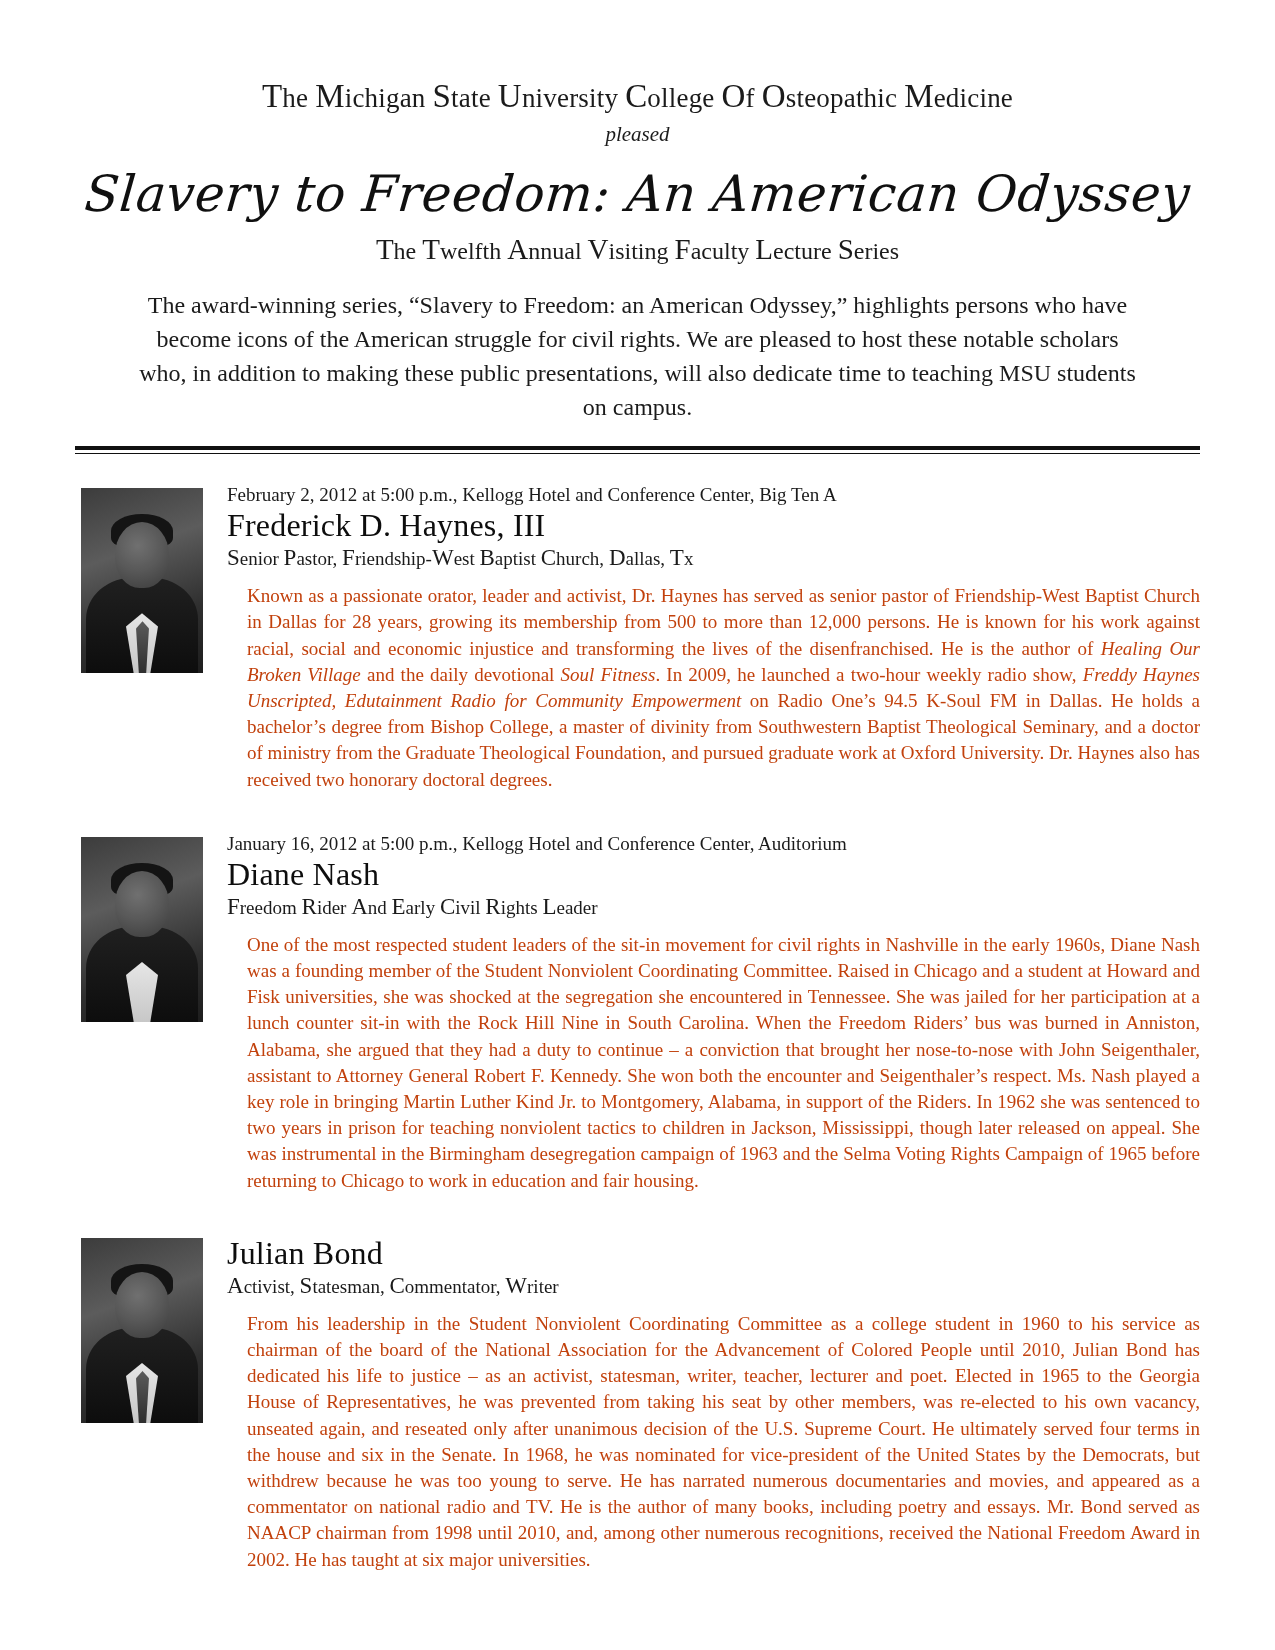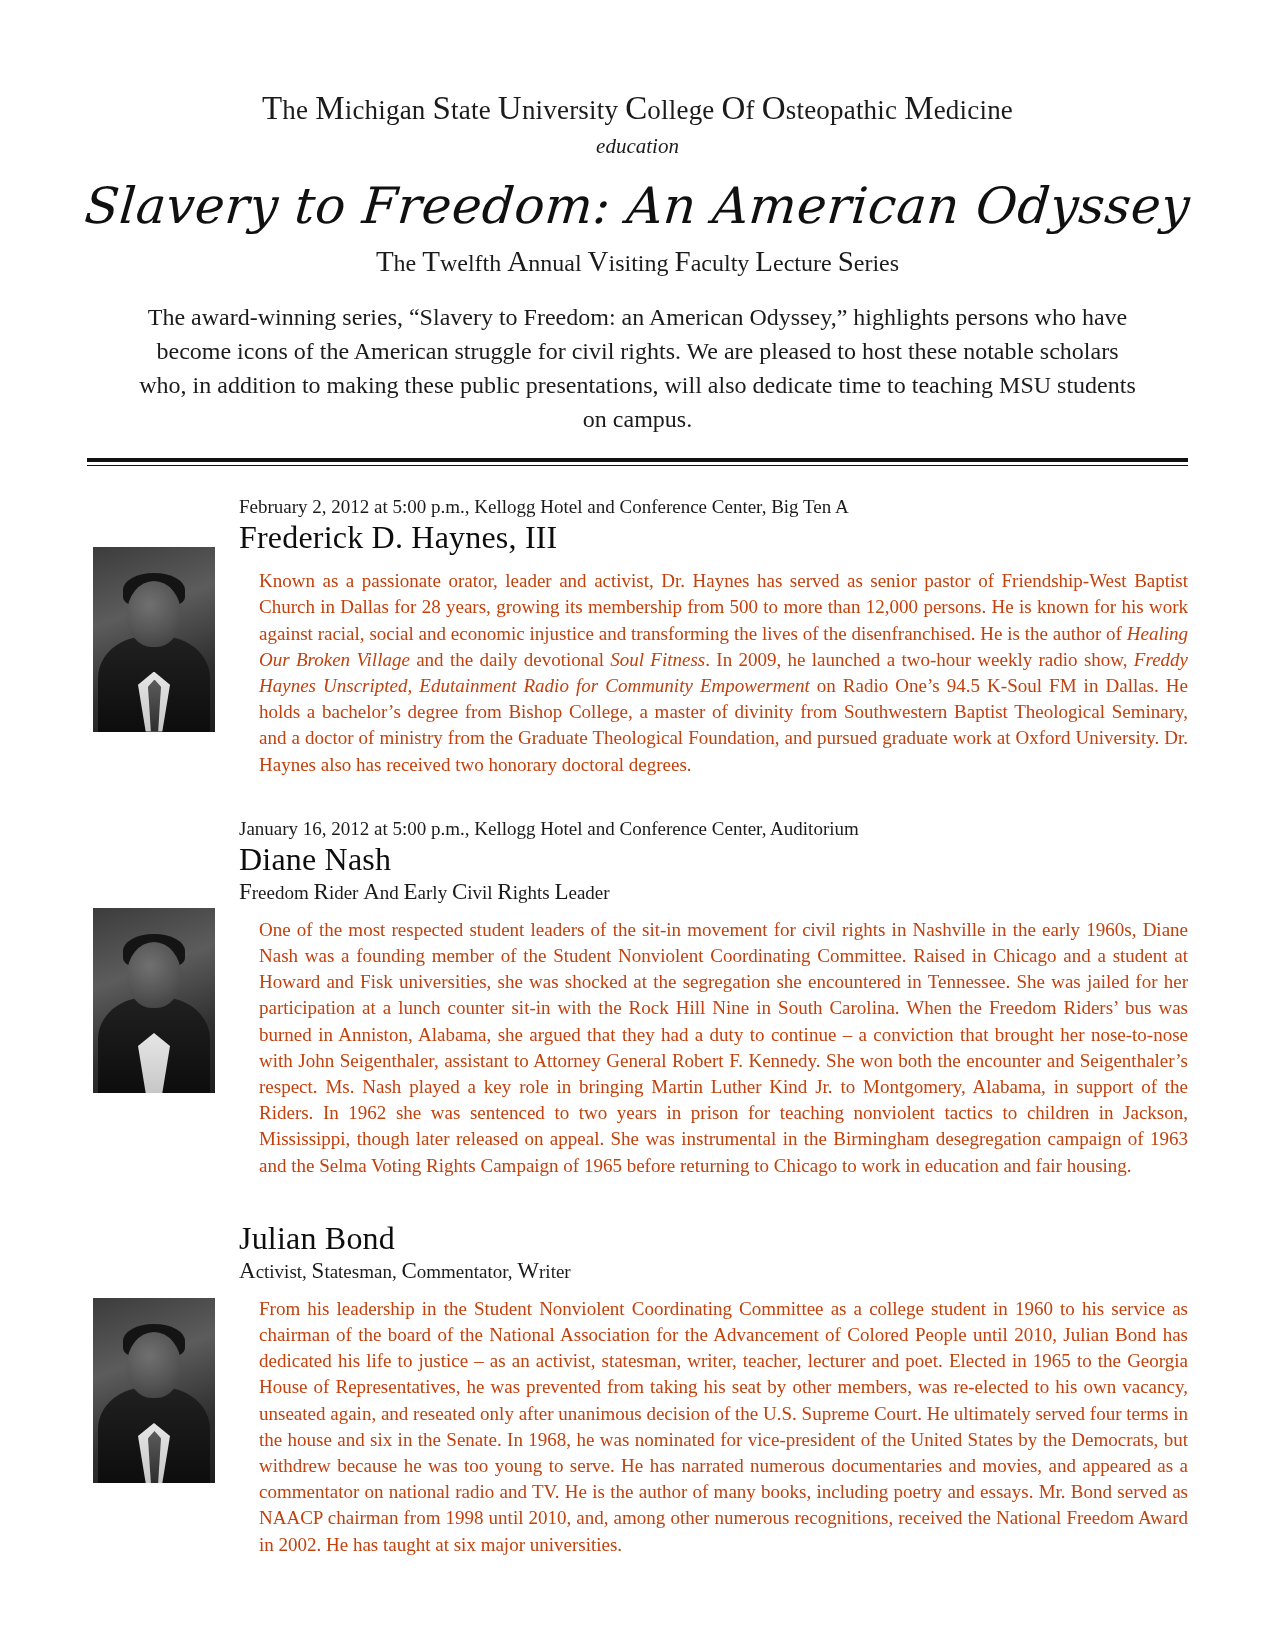--- a/index.html
+++ b/index.html
@@ -11,21 +11,21 @@
     width: 1275px;
     height: 1650px;
     font-family: "Liberation Serif", serif;
     color: #1a1a1a;
     position: relative;
     overflow: hidden;
   }
   .page {
     width: 1275px;
     height: 1650px;
-    padding: 12px;
+    padding: 0;
     box-sizing: border-box;
     position: relative;
   }
 
   
   .header {
     text-align: center;
     padding-top: 78px;
   }
   .org-line {
@@ -83,21 +83,21 @@
     background: #111;
     margin-top: 3px;
   }
 
   
   .speakers {
     margin: 26px 75px 0 75px;
   }
   .speaker {
     display: flex;
-    align-items: center;
+    align-items: flex-start;
     margin-bottom: 36px;
   }
   .photo-col {
     width: 152px;
     flex: 0 0 152px;
     padding-top: 8px;
   }
   .photo {
     width: 122px;
     height: 185px;
@@ -201,21 +201,21 @@
 </style>
 </head>
 <body>
 
 <div class="page">
 
   <div class="header">
     <div class="org-line">
       <span><span class="cap">T</span>he <span class="cap">M</span>ichigan <span class="cap">S</span>tate <span class="cap">U</span>niversity <span class="cap">C</span>ollege <span class="cap">O</span>f <span class="cap">O</span>steopathic <span class="cap">M</span>edicine</span>
     </div>
-    <div class="presents">education</div>
+    <div class="presents">pleased</div>
     <div class="series-title">Slavery to Freedom: An American Odyssey</div>
     <div class="sub-title"><span class="cap">T</span>he <span class="cap">T</span>welfth <span class="cap">A</span>nnual <span class="cap">V</span>isiting <span class="cap">F</span>aculty <span class="cap">L</span>ecture <span class="cap">S</span>eries</div>
     <div class="blurb">The award-winning series, “Slavery to Freedom: an American Odyssey,” highlights persons who have become icons of the American struggle for civil rights. We are pleased to host these notable scholars who, in addition to making these public presentations, will also dedicate time to teaching MSU students on campus.</div>
   </div>
 
   <div class="rule-wrap">
     <div class="rule-thick"></div>
     <div class="rule-thin"></div>
   </div>
 
@@ -228,20 +228,21 @@
           <div class="body"></div>
           <div class="shirt"></div>
           <div class="tie"></div>
           <div class="hair"></div>
           <div class="face"></div>
         </div>
       </div>
       <div class="text-col">
         <div class="when">February 2, 2012 at 5:00 p.m., Kellogg Hotel and Conference Center, Big Ten A</div>
         <div class="name">Frederick D. Haynes, III</div>
+        <div class="role"><span class="cap">S</span>enior <span class="cap">P</span>astor, <span class="cap">F</span>riendship-<span class="cap">W</span>est <span class="cap">B</span>aptist <span class="cap">C</span>hurch, <span class="cap">D</span>allas, <span class="cap">T</span>x</div>
         <div class="bio">Known as a passionate orator, leader and activist, Dr. Haynes has served as senior pastor of Friendship-West Baptist Church in Dallas for 28 years, growing its membership from 500 to more than 12,000 persons. He is known for his work against racial, social and economic injustice and transforming the lives of the disenfranchised.  He is the author of <i>Healing Our Broken Village</i> and the daily devotional <i>Soul Fitness</i>. In 2009, he launched a two-hour weekly radio show, <i>Freddy Haynes Unscripted, Edutainment Radio for Community Empowerment</i> on Radio One’s 94.5 K-Soul FM in Dallas.  He holds a bachelor’s degree from Bishop College, a master of divinity from Southwestern Baptist Theological Seminary, and a doctor of ministry from the Graduate Theological Foundation, and pursued graduate work at Oxford University. Dr. Haynes also has received two honorary doctoral degrees.</div>
       </div>
     </div>
 
     <div class="speaker">
       <div class="photo-col">
         <div class="photo">
           <div class="bg"></div>
           <div class="body"></div>
           <div class="shirt"></div>

